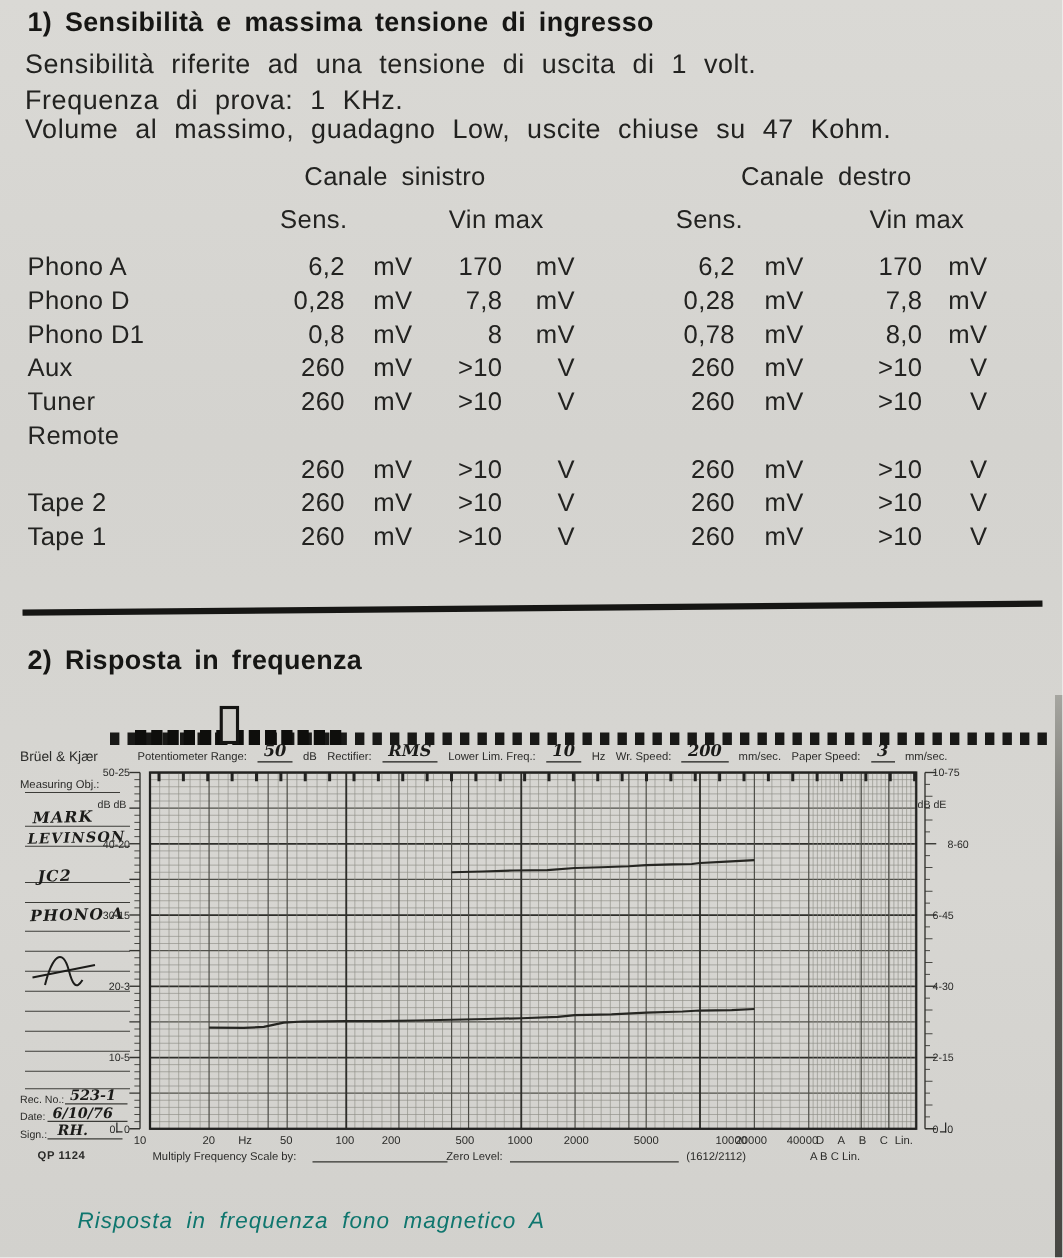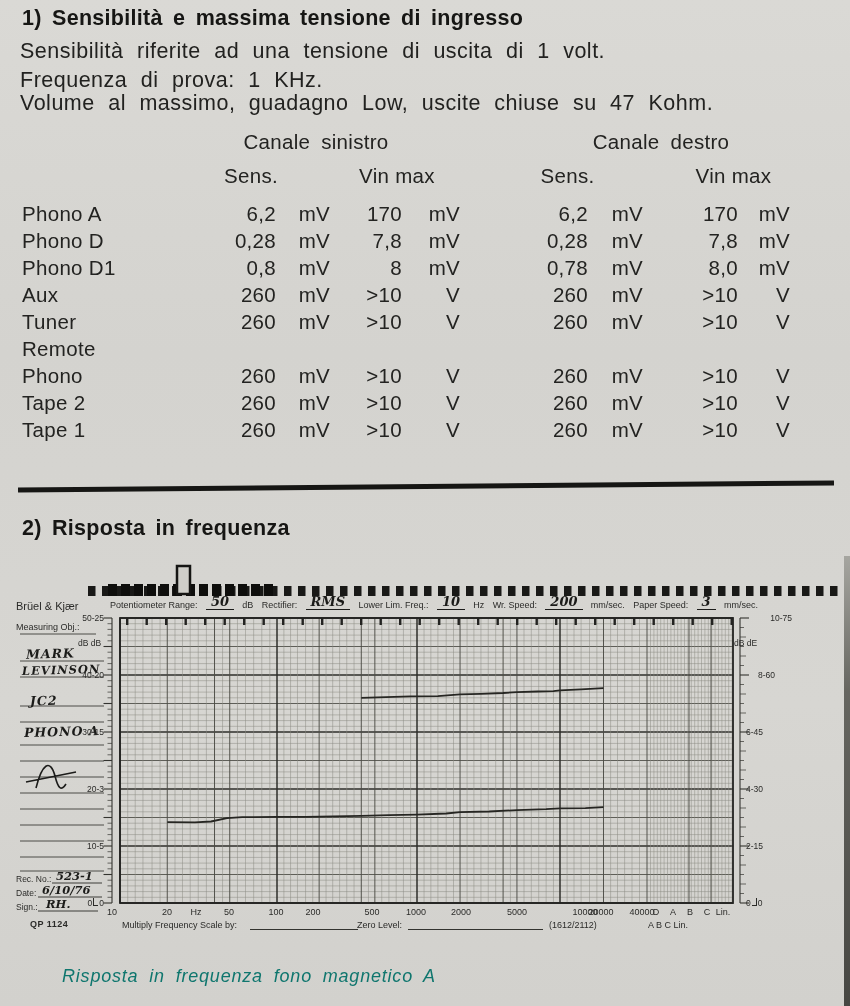--- a/index.html
+++ b/index.html
@@ -106,21 +106,20 @@
     <div class="t-unit" style="grid-area: 7 / 10;">V</div>
     <div class="t-label" style="grid-area: 8 / 1;">Remote</div>
     <div class="t-val" style="grid-area: 8 / 2;"></div>
     <div class="t-unit" style="grid-area: 8 / 3;"></div>
     <div class="t-val" style="grid-area: 8 / 4;"></div>
     <div class="t-unit" style="grid-area: 8 / 5;"></div>
     <div class="t-val" style="grid-area: 8 / 7;"></div>
     <div class="t-unit" style="grid-area: 8 / 8;"></div>
     <div class="t-val" style="grid-area: 8 / 9;"></div>
     <div class="t-unit" style="grid-area: 8 / 10;"></div>
-    <div class="t-label" style="grid-area: 9 / 1;">Phono</div>
     <div class="t-val" style="grid-area: 9 / 2;">260</div>
     <div class="t-unit" style="grid-area: 9 / 3;">mV</div>
     <div class="t-val" style="grid-area: 9 / 4;">&gt;10</div>
     <div class="t-unit" style="grid-area: 9 / 5;">V</div>
     <div class="t-val" style="grid-area: 9 / 7;">260</div>
     <div class="t-unit" style="grid-area: 9 / 8;">mV</div>
     <div class="t-val" style="grid-area: 9 / 9;">&gt;10</div>
     <div class="t-unit" style="grid-area: 9 / 10;">V</div>
     <div class="t-label" style="grid-area: 10 / 1;">Tape 2</div>
     <div class="t-val" style="grid-area: 10 / 2;">260</div>
@@ -544,21 +543,21 @@
 <div class="abs f9" style="left:357px;top:920px">Zero Level:</div>
 <div class="abs" style="left:408px;top:929px;width:135px;border-bottom:1px solid #33332f"></div>
 <div class="abs f9" style="left:549px;top:920px">(1612/2112)</div>
 <div class="abs f9" style="left:648px;top:920px">A  B  C  Lin.</div>
 
 <div class="abs caption" style="left:62px;top:966px">Risposta in frequenza fono magnetico A</div>
 
 <div class="edge"></div>
 
 <div class="abs f8 scale-l" style="left: 58px; top: 613px;">50-25</div>
-<div class="abs f8 scale-r" style="left: 746px; top: 613px; text-align: right;">10-75</div>
+<div class="abs f8 scale-r" style="left: 746px; top: 613px;">10-75</div>
 <div class="abs f8 scale-l" style="left: 58px; top: 670px;">40-20</div>
 <div class="abs f8 scale-r" style="left: 746px; top: 670px; margin-left: 12px;">8-60</div>
 <div class="abs f8 scale-l" style="left: 58px; top: 727px;">30-15</div>
 <div class="abs f8 scale-r" style="left: 746px; top: 727px;">6-45</div>
 <div class="abs f8 scale-l" style="left: 58px; top: 784px;">20-3</div>
 <div class="abs f8 scale-r" style="left: 746px; top: 784px;">4-30</div>
 <div class="abs f8 scale-l" style="left: 58px; top: 841px;">10-5</div>
 <div class="abs f8 scale-r" style="left: 746px; top: 841px;">2-15</div>
 <div class="abs f8 scale-l" style="left: 58px; top: 898px;">0<span class="crn crn-l"></span>0</div>
 <div class="abs f8 scale-r" style="left: 746px; top: 898px;">0<span class="crn crn-r"></span>0</div>

